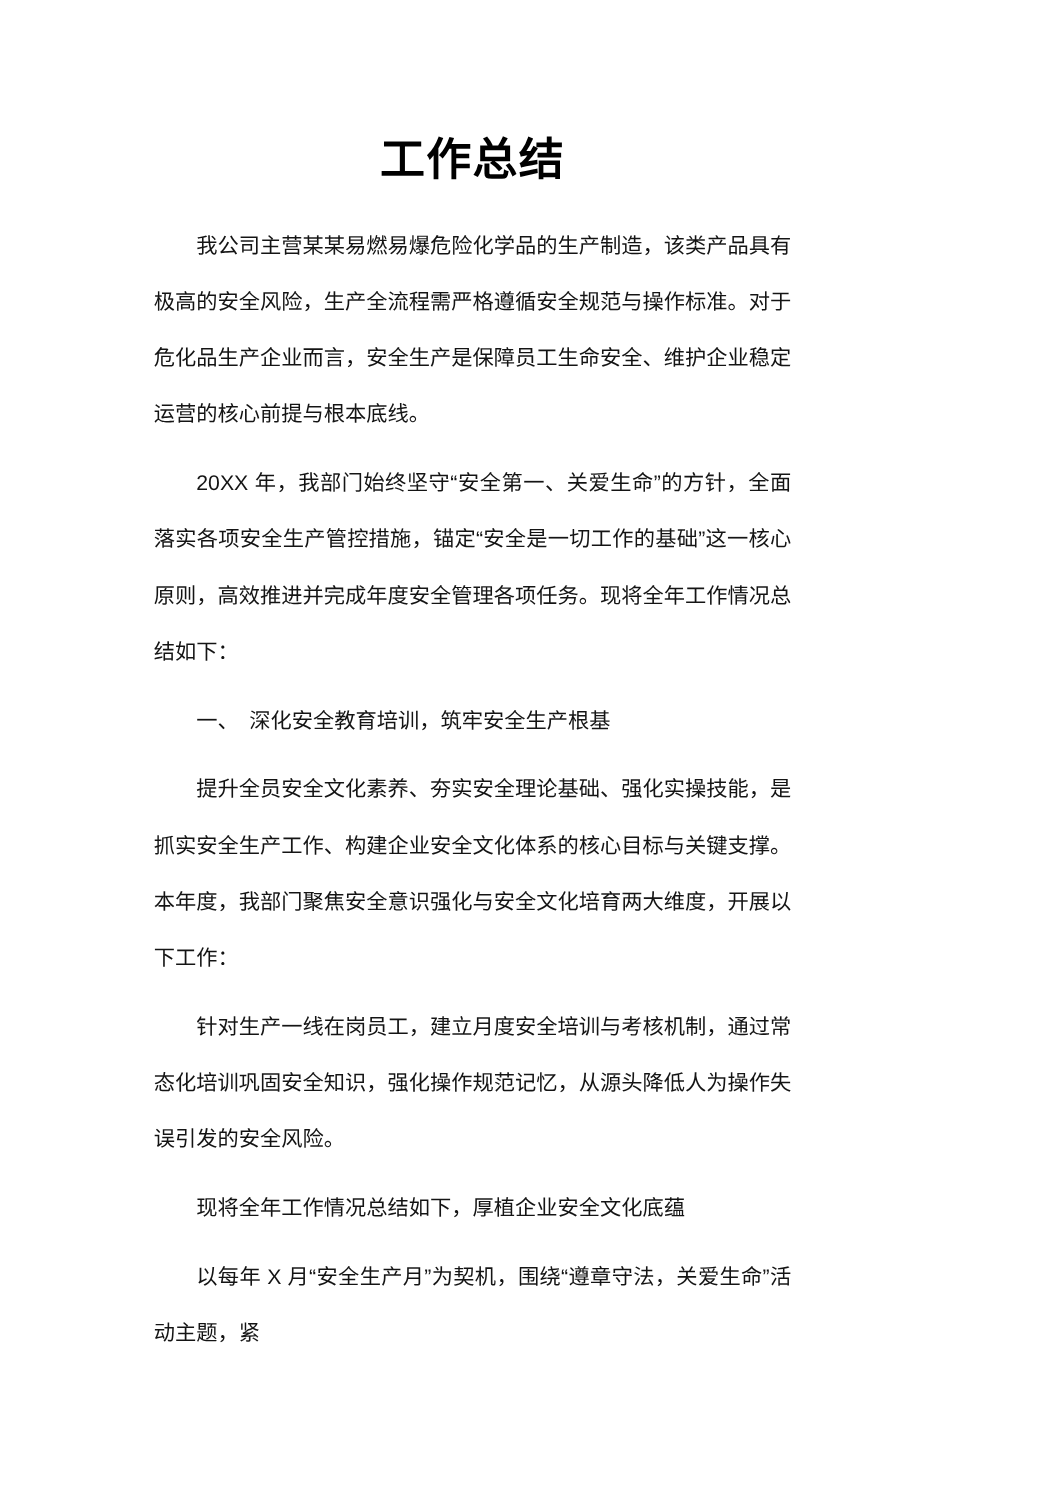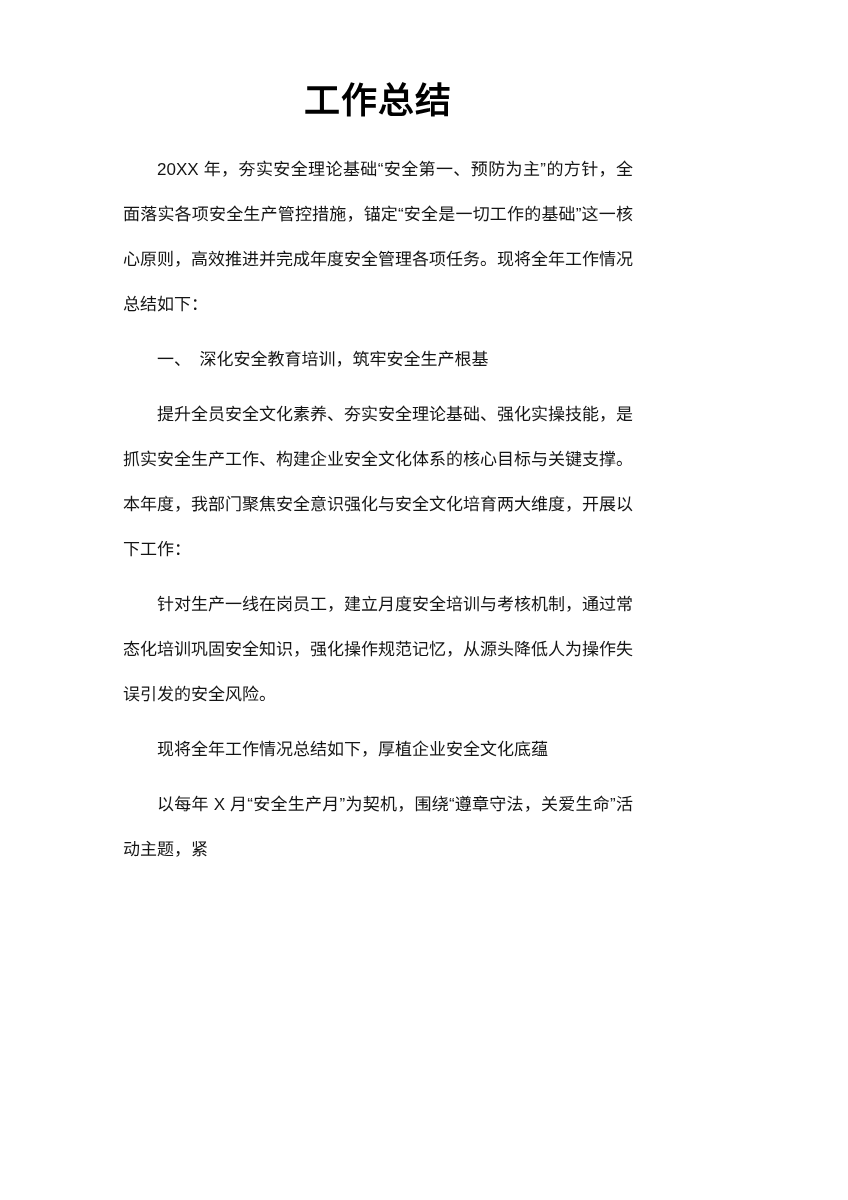--- a/index.html
+++ b/index.html
@@ -9,21 +9,21 @@
   }
   body {
     width: 848px;
     height: 1200px;
     overflow: hidden;
   }
   .page {
     box-sizing: border-box;
     width: 756px;
     height: 1200px;
-    padding: 76px 123px 0 123px;
+    padding: 103px 123px 0 123px;
     background: #ffffff;
     font-family: "Liberation Sans", "DejaVu Sans", sans-serif;
     color: #141414;
   }
   .doc-title {
     margin: 0 0 21px 0;
     font-size: 36px;
     line-height: 50px;
     font-weight: 700;
     text-align: center;
@@ -40,20 +40,21 @@
     color: #141414;
   }
 </style>
 </head>
 <body>
 
 <div class="page">
   <h1 class="doc-title">工作总结</h1>
 
   <div class="doc-body">
-    <p>20XX 年，夯实安全理论基础“安全第一、预防为主”的方针，全面落实各项安全生产管控措施，锚定“安全是一切工作的基础”这一核心原则，高效推进并完成年度安全管理各项任务。现将全年工作情况总结如下：</p>
+    <p>我公司主营某某易燃易爆危险化学品的生产制造，该类产品具有极高的安全风险，生产全流程需严格遵循安全规范与操作标准。对于危化品生产企业而言，安全生产是保障员工生命安全、维护企业稳定运营的核心前提与根本底线。</p>
+    <p>20XX 年，我部门始终坚守“安全第一、关爱生命”的方针，全面落实各项安全生产管控措施，锚定“安全是一切工作的基础”这一核心原则，高效推进并完成年度安全管理各项任务。现将全年工作情况总结如下：</p>
     <p>一、　深化安全教育培训，筑牢安全生产根基</p>
     <p>提升全员安全文化素养、夯实安全理论基础、强化实操技能，是抓实安全生产工作、构建企业安全文化体系的核心目标与关键支撑。本年度，我部门聚焦安全意识强化与安全文化培育两大维度，开展以下工作：</p>
     <p>针对生产一线在岗员工，建立月度安全培训与考核机制，通过常态化培训巩固安全知识，强化操作规范记忆，从源头降低人为操作失误引发的安全风险。</p>
     <p>现将全年工作情况总结如下，厚植企业安全文化底蕴</p>
     <p>以每年 X 月“安全生产月”为契机，围绕“遵章守法，关爱生命”活动主题，紧</p>
   </div>
 </div>
 
 </body></html>

